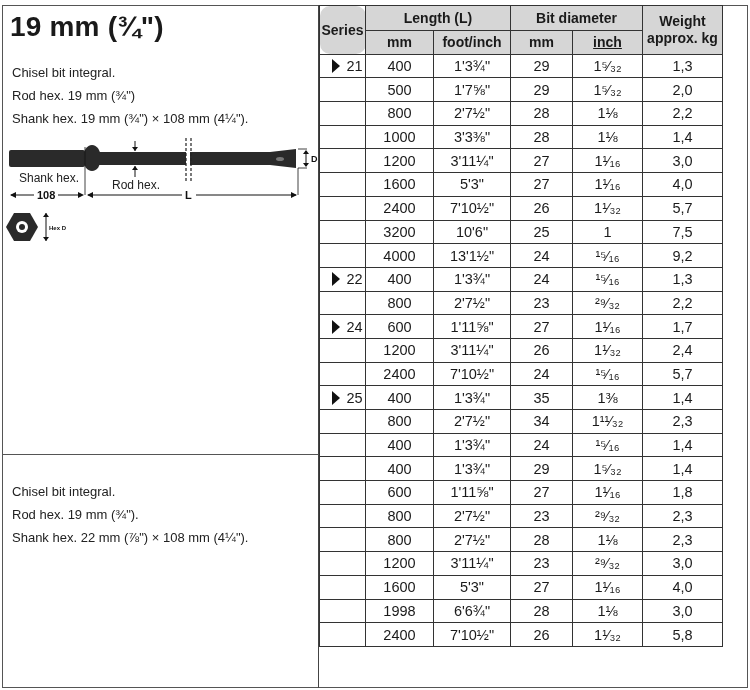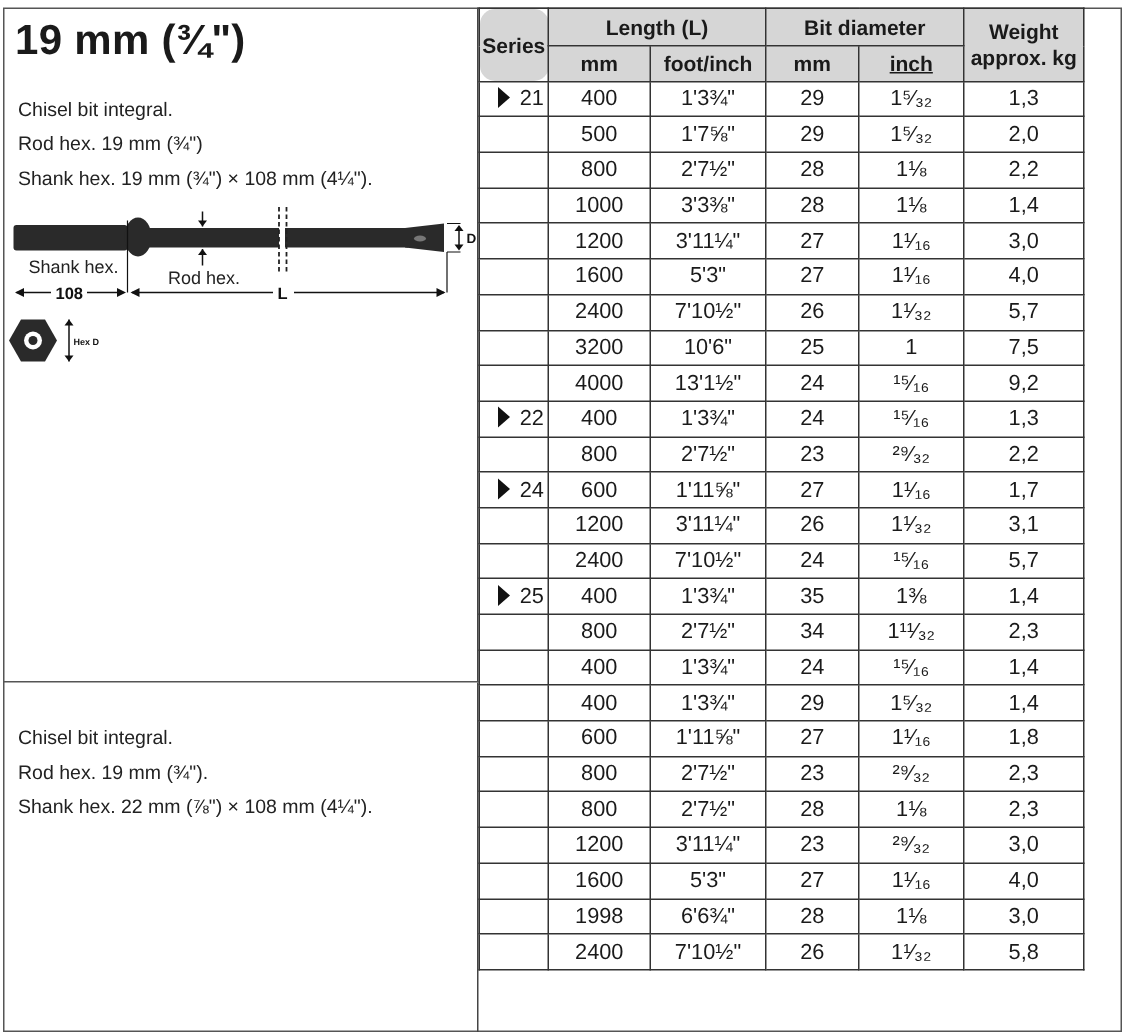--- a/index.html
+++ b/index.html
@@ -212,21 +212,21 @@
         <td>27</td>
         <td>1¹⁄₁₆</td>
         <td>1,7</td>
       </tr>
       <tr>
         <td class="series"><span></span></td>
         <td>1200</td>
         <td>3'11¼"</td>
         <td>26</td>
         <td>1¹⁄₃₂</td>
-        <td>3,1</td>
+        <td>2,4</td>
       </tr>
       <tr>
         <td class="series"><span></span></td>
         <td>2400</td>
         <td>7'10½"</td>
         <td>24</td>
         <td>¹⁵⁄₁₆</td>
         <td>5,7</td>
       </tr>
       <tr>

